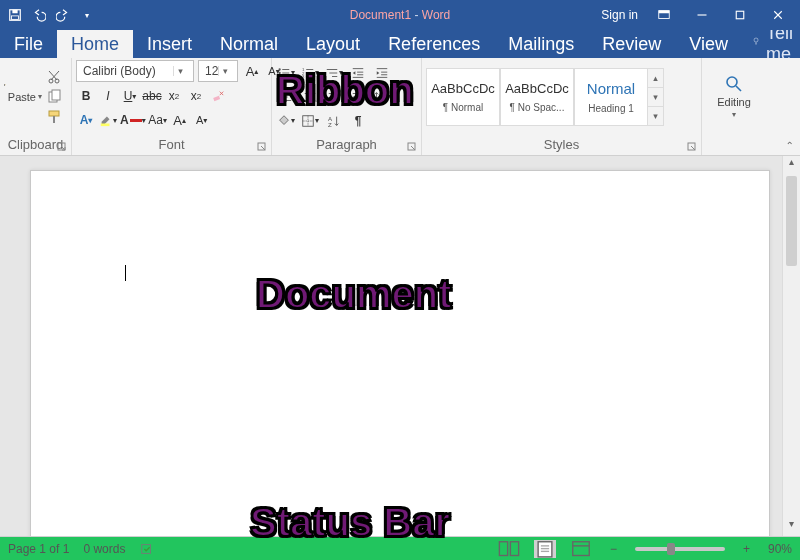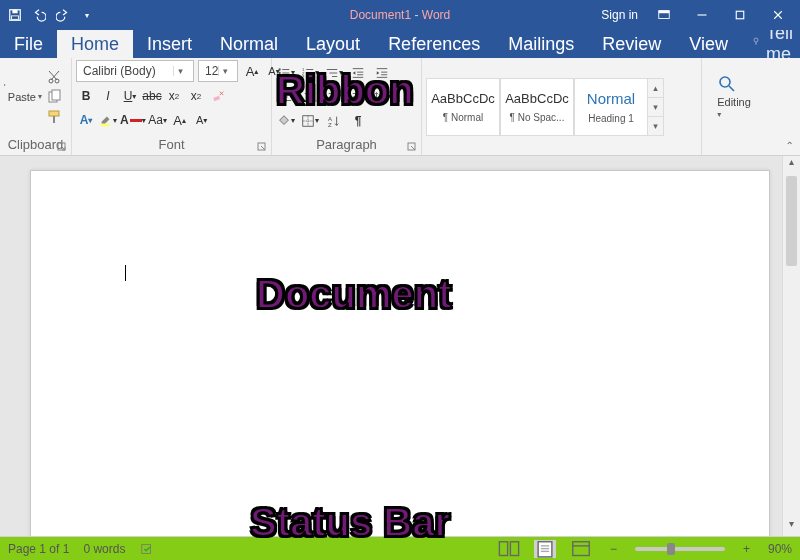--- a/index.html
+++ b/index.html
@@ -93,21 +93,21 @@
     font-size: 10px; color: #555;
   }
   .style-card .prev { font-size: 13px; margin-bottom: 6px; color: #333; }
   .style-card.heading .prev { color: #2e74b5; font-size: 15px; }
   .style-scroll { width: 16px; display: flex; flex-direction: column; border: 1px solid #dcdcdc; border-left: none; }
   .style-scroll div { flex: 1; display: flex; align-items: center; justify-content: center; font-size: 9px; color: #666; }
   .style-scroll div + div { border-top: 1px solid #dcdcdc; }
 
   
   .editg { width: 64px; border-right: none; }
-  .editg .big { display: flex; flex-direction: column; align-items: flex-start; gap: 2px; }
+  .editg .big { display: flex; flex-direction: column; align-items: center; gap: 2px; }
 
   .collapse-rib { position: absolute; right: 6px; bottom: 4px; font-size: 10px; color: #666; }
 
   
   .doc-area {
     background: #e6e6e6;
     height: 380px;
     overflow: hidden;
     position: relative;
     display: flex;
@@ -130,21 +130,21 @@
     position: absolute; right: 0; top: 0; bottom: 0; width: 18px;
     background: #f0f0f0; border-left: 1px solid #dcdcdc;
   }
   .vscroll .up, .vscroll .dn { height: 18px; text-align: center; font-size: 10px; color: #666; }
   .vscroll .dn { position: absolute; bottom: 0; width: 100%; }
   .vscroll .thumb { position: absolute; top: 20px; left: 3px; right: 3px; height: 90px; background: #cfcfcf; border-radius: 2px; }
 
   
   .status {
     height: 24px;
-    background: #84cc16;
+    background: #22c55e;
     border-top: 1px solid #d0d0d0;
     display: flex;
     align-items: center;
     font-size: 12px;
     color: #555;
     padding: 0 8px;
     gap: 14px;
   }
   .status .spacer { flex: 1; }
   .viewbtn { width: 22px; height: 18px; display: inline-flex; align-items: center; justify-content: center; }
@@ -528,20 +528,29 @@
         <div class="style-card heading">
           <div class="prev">Normal</div>
           <div>Heading 1</div>
         </div>
         <div class="style-scroll">
           <div>▴</div>
           <div>▾</div>
           <div>▾</div>
         </div>
       </div>
+    </div>
+    <div class="group-label">
+      <span>Styles</span>
+      <span class="dlg">
+        <svg viewBox="0 0 10 10">
+            <rect x="1" y="1" width="7" height="7" fill="none" stroke="#888"></rect>
+            <path d="M4 4l4 4" stroke="#888"></path>
+          </svg>
+      </span>
     </div>
   </div>
 
   <div class="group editg">
     <div class="group-body" style="justify-content:center;">
       <div class="big">
         <span>
           <svg viewBox="0 0 20 20" width="20" height="20">
               <circle cx="8" cy="8" r="5" fill="none" stroke="#2e74b5" stroke-width="1.6"></circle>
               <line x1="12" y1="12" x2="17" y2="17" stroke="#2e74b5" stroke-width="1.6"></line>

